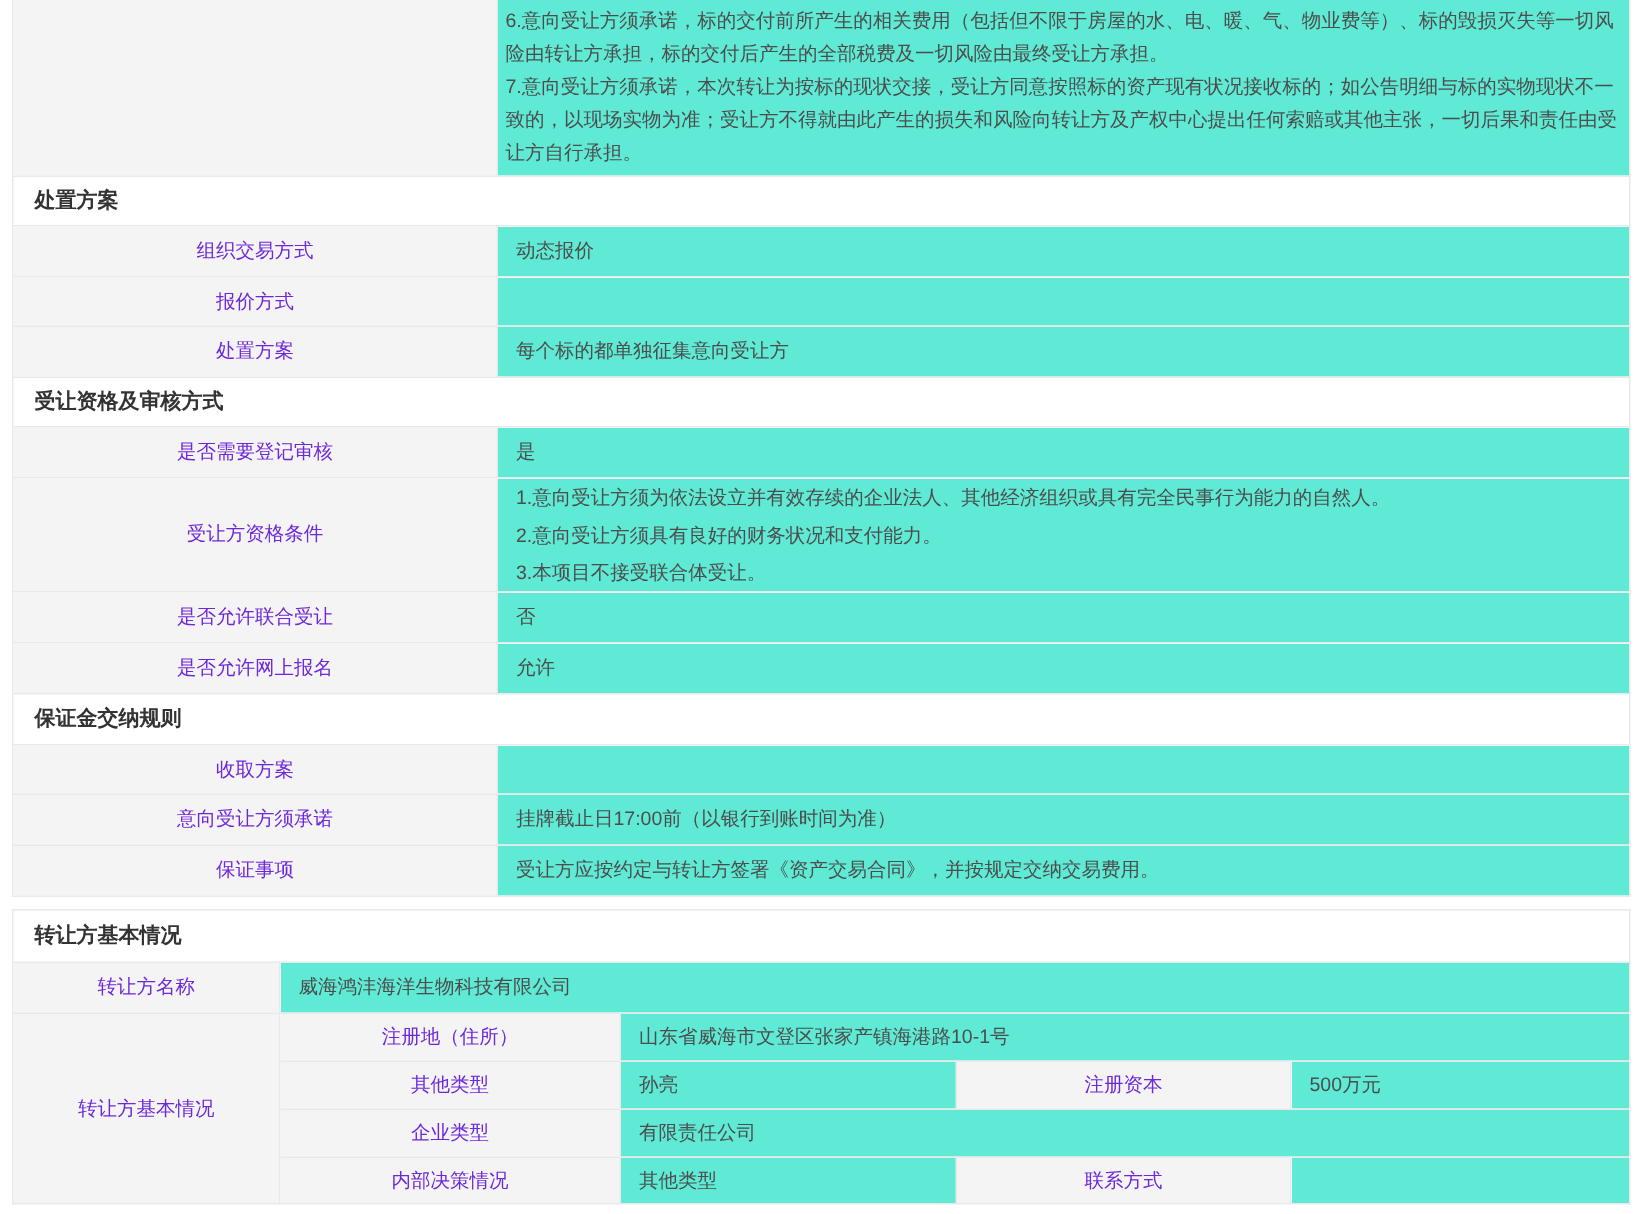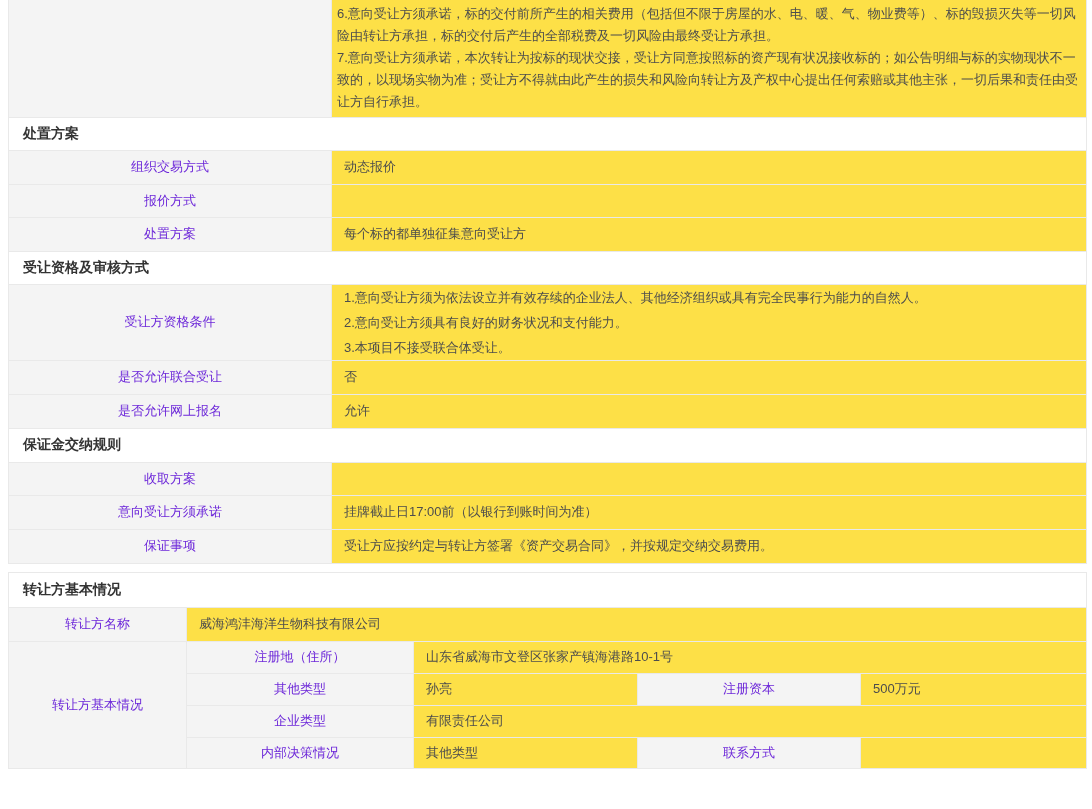--- a/index.html
+++ b/index.html
@@ -29,21 +29,21 @@
     word-break: break-all;
   }
   table.t1 tr:first-child td { border-top: none; }
   td.lbl {
     background: #f4f4f4;
     text-align: center;
     color: #6d28d9;
     padding: 0 6px;
   }
   td.val {
-    background: #fde047;
+    background: #5eead4;
     padding: 0 12px;
     color: #4d4d4d;
   }
   tr.sec td {
     background: #ffffff;
     font-weight: bold;
     font-size: 14px;
     color: #333333;
     padding: 0 14px;
   }
@@ -89,20 +89,24 @@
       <td class="lbl">报价方式</td>
       <td class="val"></td>
     </tr>
     <tr style="height:34px;">
       <td class="lbl">处置方案</td>
       <td class="val">每个标的都单独征集意向受让方</td>
     </tr>
 
     <tr class="sec" style="height:33px;">
       <td colspan="2">受让资格及审核方式</td>
+    </tr>
+    <tr style="height:34px;">
+      <td class="lbl">是否需要登记审核</td>
+      <td class="val">是</td>
     </tr>
     <tr style="height:76px;">
       <td class="lbl">受让方资格条件</td>
       <td class="val mlines">
         <div>1.意向受让方须为依法设立并有效存续的企业法人、其他经济组织或具有完全民事行为能力的自然人。</div>
         <div>2.意向受让方须具有良好的财务状况和支付能力。</div>
         <div>3.本项目不接受联合体受让。</div>
       </td>
     </tr>
     <tr style="height:34px;">

